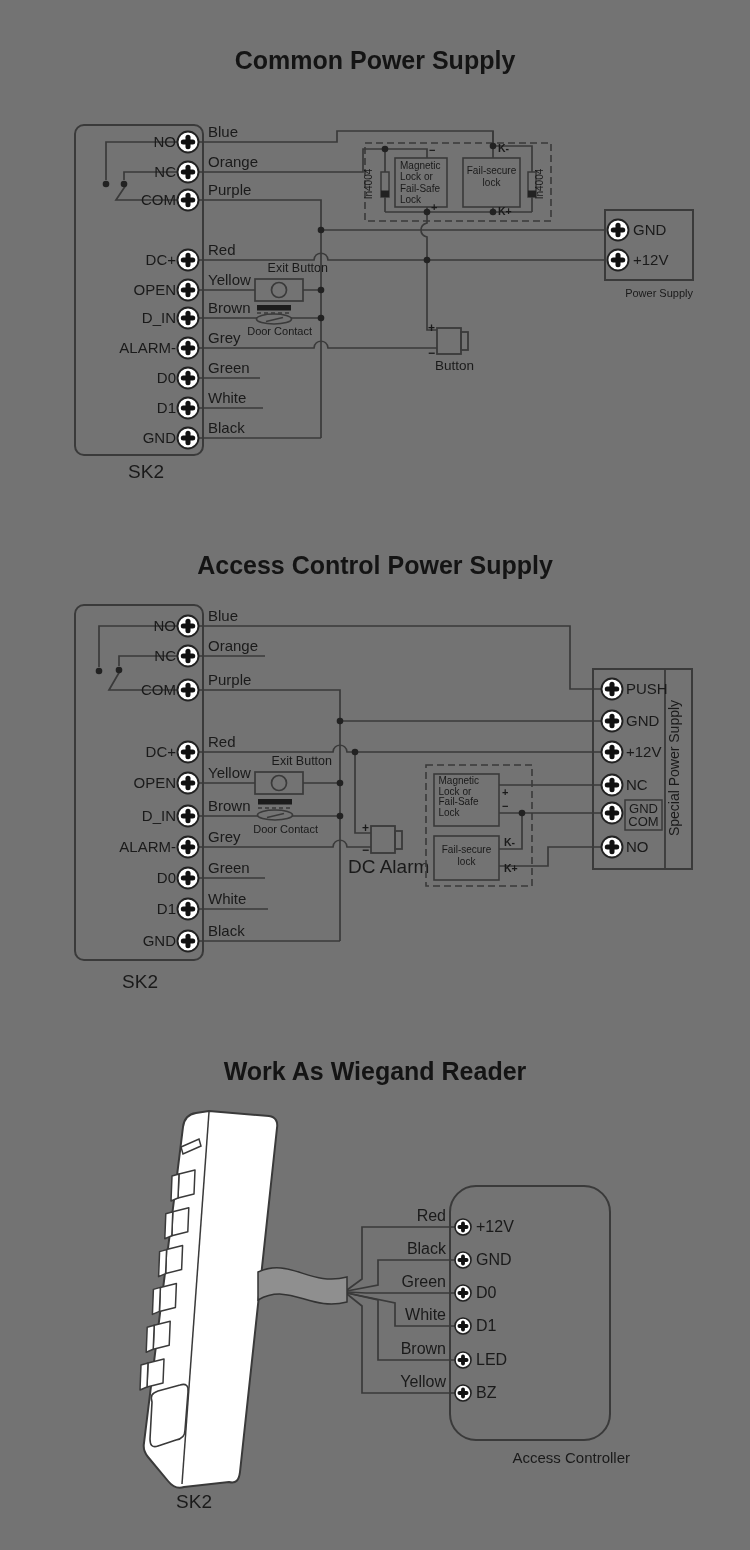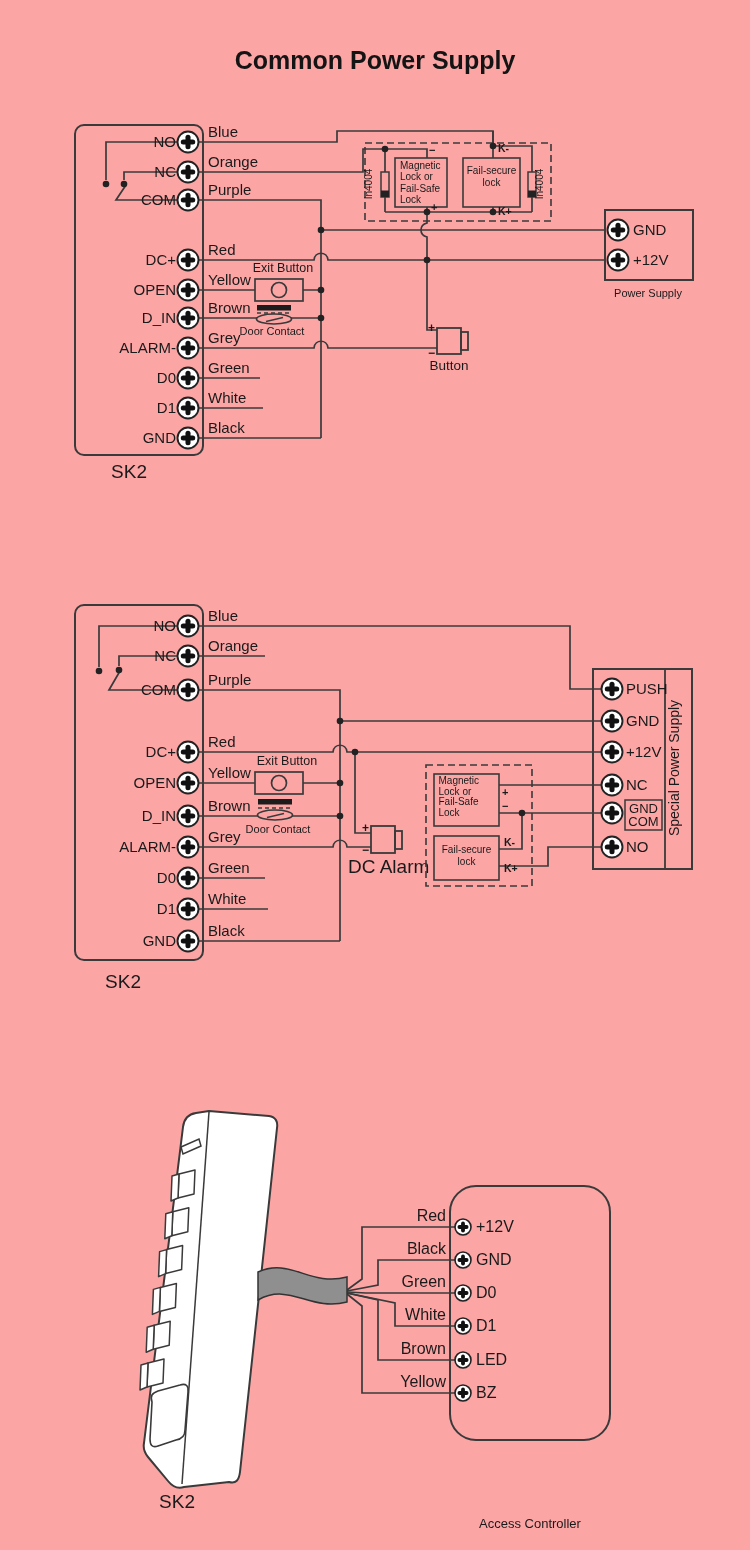--- a/index.html
+++ b/index.html
@@ -1,44 +1,46 @@
 <!DOCTYPE html>
 <html><head>
 <meta charset="utf-8">
 <style>
   html,body{margin:0;padding:0;background:#fff;}
-  .canvas{position:relative;width:750px;height:1550px;background:#fca5a5;
+  .canvas{position:relative;width:750px;height:1550px;background:#737373;
           font-family:"Liberation Sans",sans-serif;overflow:hidden;}
   .title{position:absolute;left:0;width:750px;text-align:center;
          font-size:25px;font-weight:bold;color:#141414;}
-  .lbl{position:absolute;color:#1a1a1a;text-align:center;white-space:nowrap;}
+  .lbl{position:absolute;color:#1a1a1a;text-align:right;white-space:nowrap;}
   svg{position:absolute;left:0;top:0;}
   svg path,svg rect,svg ellipse,svg line,svg circle{vector-effect:none;}
 </style>
 </head>
 <body>
 
 <div class="canvas">
 
   <div class="title" style="top:46px">Common Power Supply</div>
+  <div class="title" style="top:551px">Access Control Power Supply</div>
+  <div class="title" style="top:1057px">Work As Wiegand Reader</div>
 
   <div class="lbl" style="left:94px;top:461px;width:70px;font-size:19px">SK2</div>
   <div class="lbl" style="left:88px;top:971px;width:70px;font-size:19px">SK2</div>
   <div class="lbl" style="left:142px;top:1491px;width:70px;font-size:19px">SK2</div>
 
   <div class="lbl" style="left:238px;top:261px;width:90px;font-size:12.5px">Exit Button</div>
   <div class="lbl" style="left:242px;top:754px;width:90px;font-size:12.5px">Exit Button</div>
 
   <div class="lbl" style="left:232px;top:325px;width:80px;font-size:11px">Door Contact</div>
   <div class="lbl" style="left:238px;top:823px;width:80px;font-size:11px">Door Contact</div>
 
   <div class="lbl" style="left:603px;top:287px;width:90px;font-size:11px">Power Supply</div>
   <div class="lbl" style="left:424px;top:358px;width:50px;font-size:13.5px">Button</div>
   <div class="lbl" style="left:348px;top:856px;width:74px;font-size:19px">DC Alarm</div>
-  <div class="lbl" style="left:430px;top:1516px;width:200px;font-size:13px">Access Controller</div>
+  <div class="lbl" style="left:430px;top:1449px;width:200px;font-size:15px">Access Controller</div>
 
   <svg id="diagram" width="750" height="1550" viewBox="0 0 750 1550" fill="none" stroke="#3a3a3a" stroke-width="1.7">
 
     <g>
       <rect x="75" y="125" width="128" height="330" rx="9" stroke-width="2"></rect>
       <path d="M177,142 H106 V180 M177,172 H124 V180 M177,200 H116 L126,185"></path>
       <path d="M199,142 H337 V131 H493 V146"></path>
       <path d="M199,172 H363 V149 H385"></path>
       <path d="M199,200 H321 V438"></path>
       <path d="M321,230 H605"></path>

